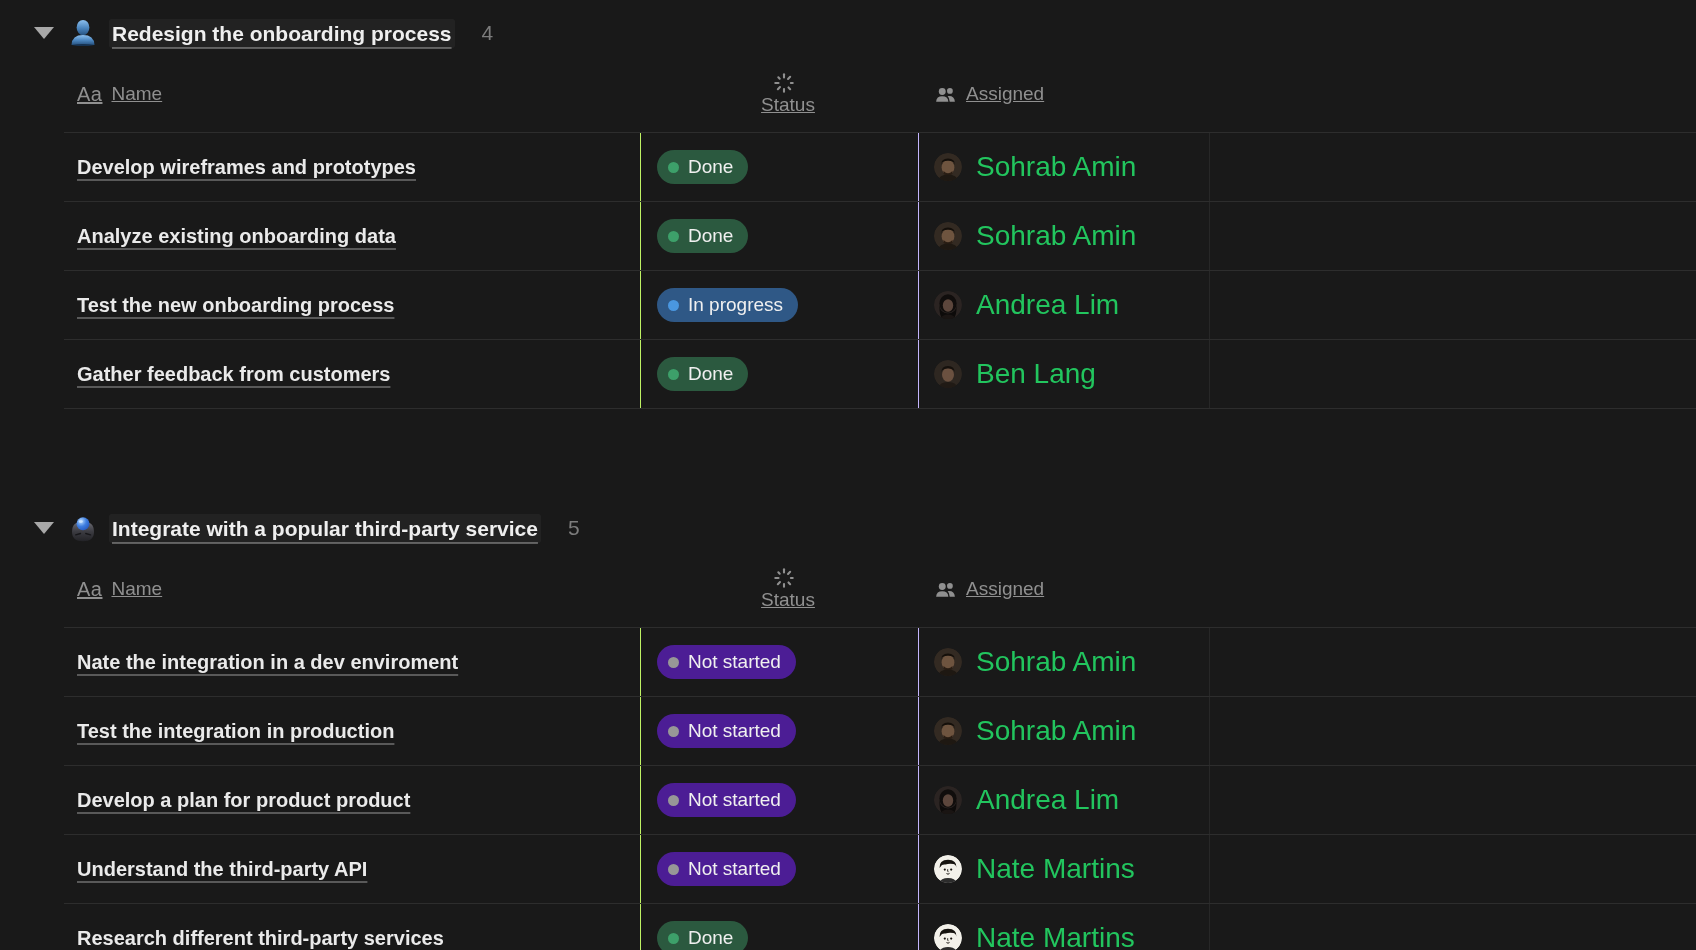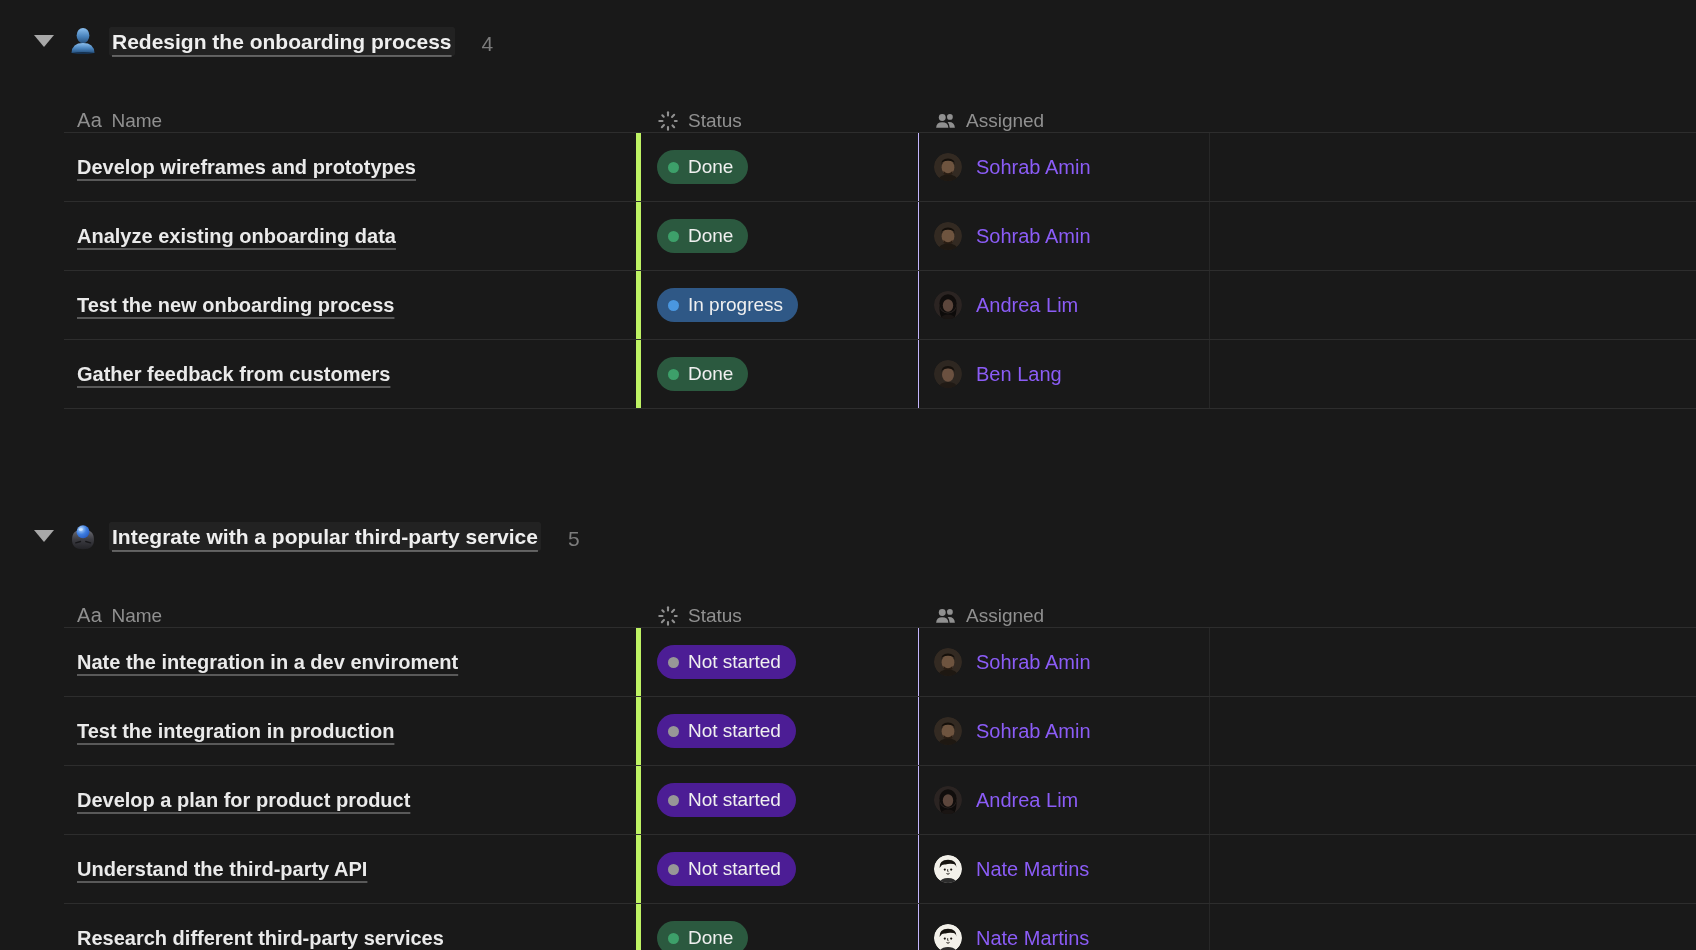--- a/index.html
+++ b/index.html
@@ -3,61 +3,61 @@
 <meta charset="utf-8">
 <style>
   html,body{margin:0;padding:0;}
   body{
     width:1696px;height:950px;overflow:hidden;
     background:#191919;color:#e9e9e9;
     font-family:"Liberation Sans","DejaVu Sans",sans-serif;
     -webkit-font-smoothing:antialiased;
   }
   .group{display:block;}
-  .group-header{display:flex;align-items:flex-end;height:46px;padding-left:26px;margin-top:10px;}
+  .group-header{display:flex;align-items:center;height:46px;padding-left:26px;margin-top:10px;}
   .group2 .group-header{margin-top:96px;}
   .toggle-btn{width:36px;height:30px;display:flex;align-items:center;justify-content:center;cursor:pointer;background:none;border:none;padding:0;}
   .tri{width:0;height:0;border-left:10px solid transparent;border-right:10px solid transparent;border-top:12px solid #a8a8a8;}
   .group-emoji{width:30px;height:30px;margin:0 11px 0 6px;flex:0 0 auto;}
   .group-title{
     font-size:21px;font-weight:700;color:#efefef;
     background:rgba(255,255,255,0.045);border-radius:3px;padding:3px 3px 2px;
     text-decoration:underline;text-decoration-color:rgba(255,255,255,0.30);
     text-underline-offset:6px;text-decoration-thickness:1.5px;cursor:pointer;
   }
   .group-count{margin-left:27px;font-size:21px;color:#7c7c7c;font-weight:400;}
 
   .table{margin-left:64px;}
-  .col-header{display:flex;height:76px;align-items:flex-end;border-bottom:1px solid #2d2d2d;color:#909090;font-size:19px;}
+  .col-header{display:flex;height:76px;align-items:center;border-bottom:1px solid #2d2d2d;color:#909090;font-size:19px;text-decoration:underline;}
   .col{display:flex;align-items:center;box-sizing:border-box;}
   .col.c-name{width:577px;padding-left:13px;}
-  .col.c-status{width:278px;padding-left:16px;}
+  .col.c-status{width:278px;padding-left:16px;flex-direction:column;}
   .col.c-assigned{width:291px;padding-left:15px;}
   .col.c-extra{flex:1;}
   .col-ico{margin-right:9px;display:flex;align-items:center;}
   .aa{font-size:20px;color:#8f8f8f;letter-spacing:0.5px;}
 
   .row{display:flex;height:68px;border-bottom:1px solid #2d2d2d;}
   .cell{display:flex;align-items:center;box-sizing:border-box;}
-  .cell.c-name{width:577px;padding-left:13px;border-right:5px solid #bef264;}
+  .cell.c-name{width:577px;padding-left:13px;border-right:1px solid #bef264;}
   .cell.c-status{width:278px;padding-left:16px;border-right:1px solid #c4b5fd;}
   .cell.c-assigned{width:291px;padding-left:15px;border-right:1px solid #272727;}
   .cell.c-extra{flex:1;}
   .task-link{
     font-size:20px;font-weight:700;color:#eaeaea;cursor:pointer;
     text-decoration:underline;text-decoration-color:rgba(255,255,255,0.28);
     text-underline-offset:5px;text-decoration-thickness:1.5px;
   }
   .pill{display:inline-flex;align-items:center;height:34px;border-radius:17px;padding:0 15px 0 11px;font-size:19px;color:#f0f0f0;cursor:pointer;}
   .pill .dot{width:11px;height:11px;border-radius:50%;margin-right:9px;flex:0 0 auto;}
   .pill.green{background:#2b593f;}  .pill.green .dot{background:#3da06a;}
   .pill.blue{background:#2f5886;align-items:center;}   .pill.blue .dot{background:#4a97e0;}
   .pill.gray{background:#4c1d95;}   .pill.gray .dot{background:#979797;}
   .avatar{width:28px;height:28px;border-radius:50%;flex:0 0 auto;margin-right:14px;overflow:hidden;}
-  .assignee-name{font-size:20px;color:#8b5cf6;}
+  .assignee-name{font-size:28px;color:#22c55e;}
   .hidden-defs{position:absolute;width:0;height:0;overflow:hidden;}
 </style>
 </head>
 <body>
 
 <svg class="hidden-defs" aria-hidden="true">
   <defs>
     <linearGradient id="bustG" x1="0" y1="0" x2="0" y2="1">
       <stop offset="0" stop-color="#8cc0ef"></stop>
         <stop offset="0.55" stop-color="#4a84bd"></stop>

